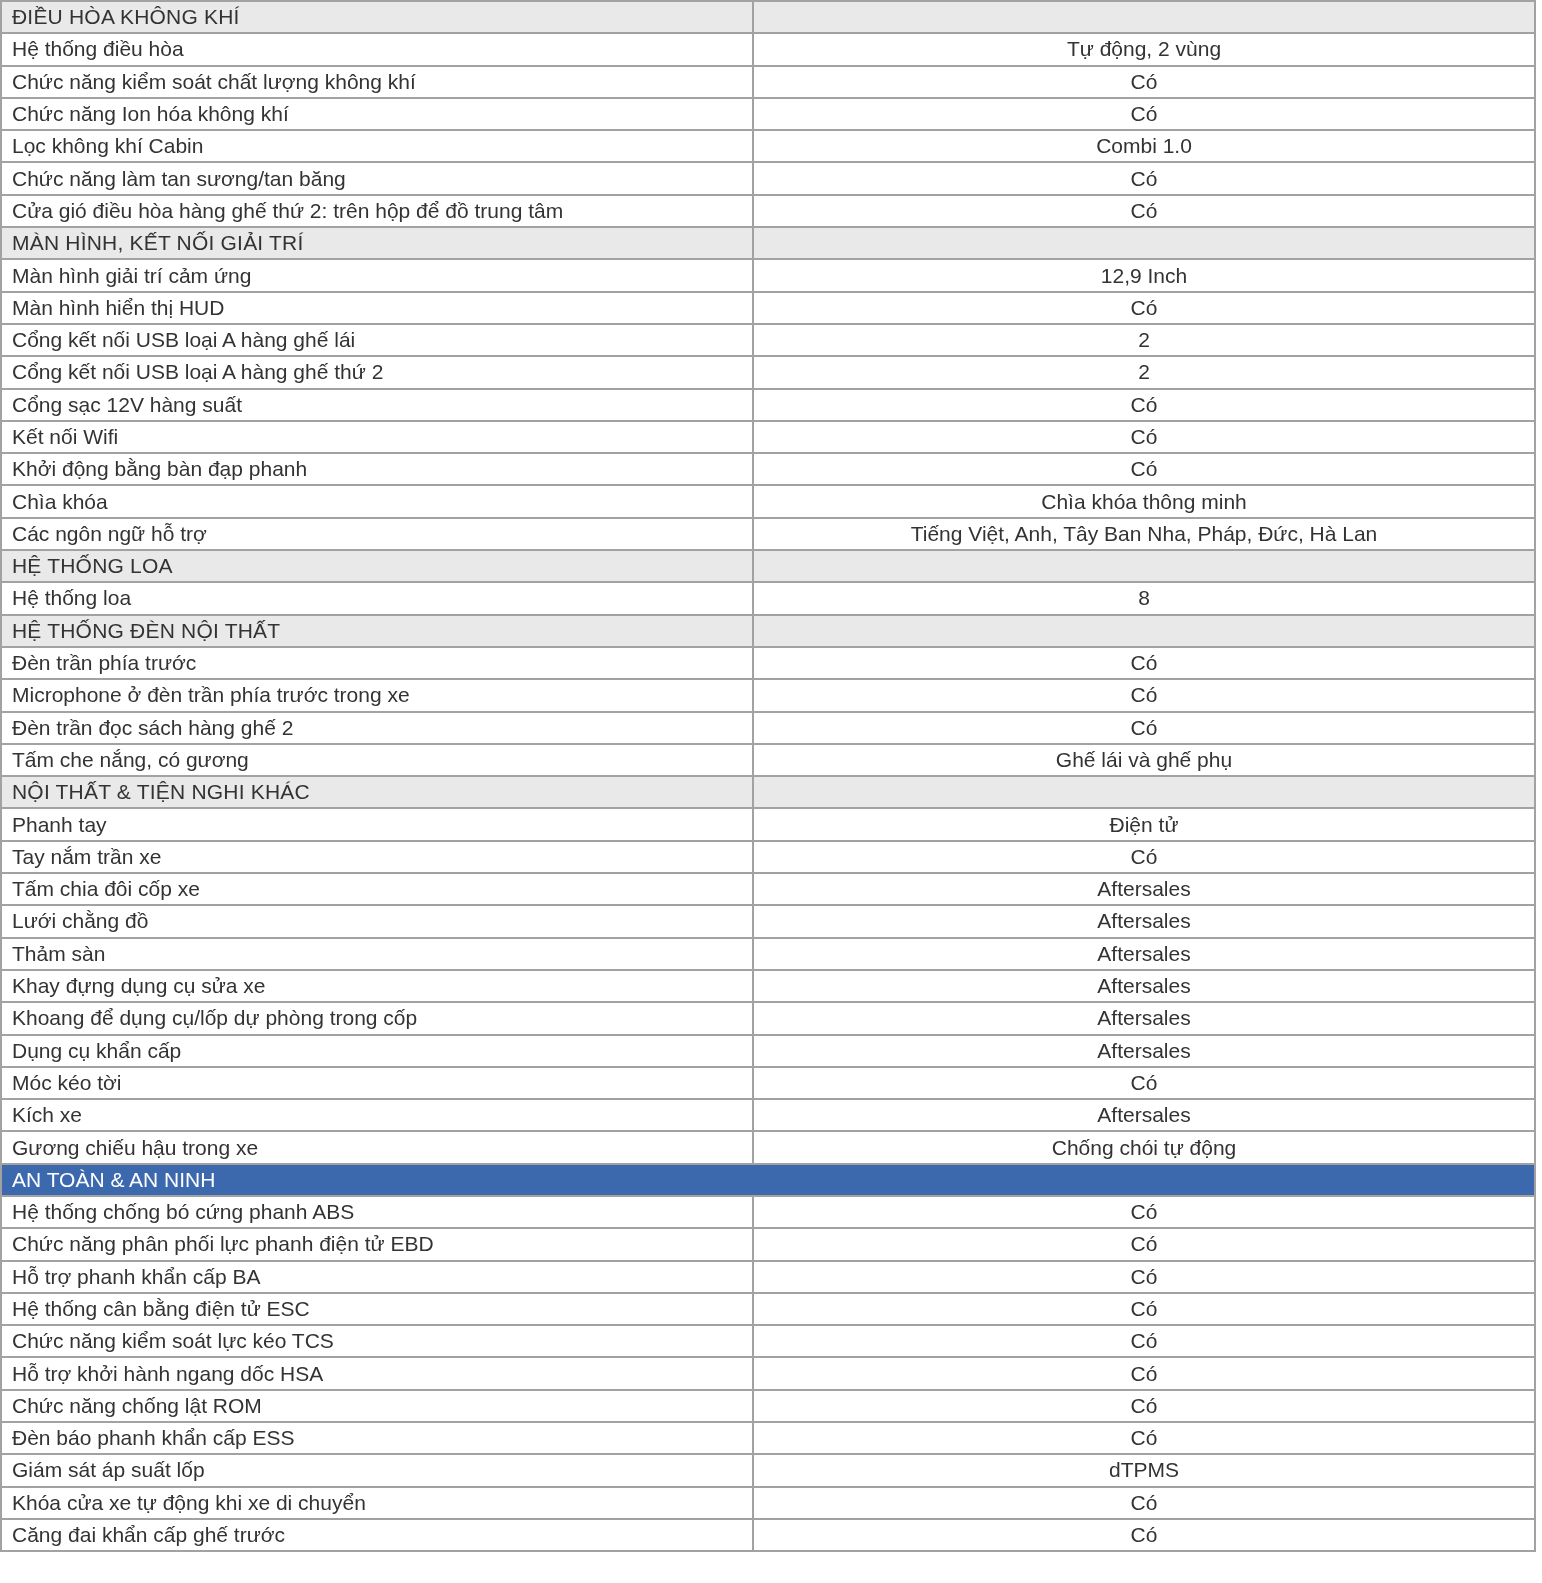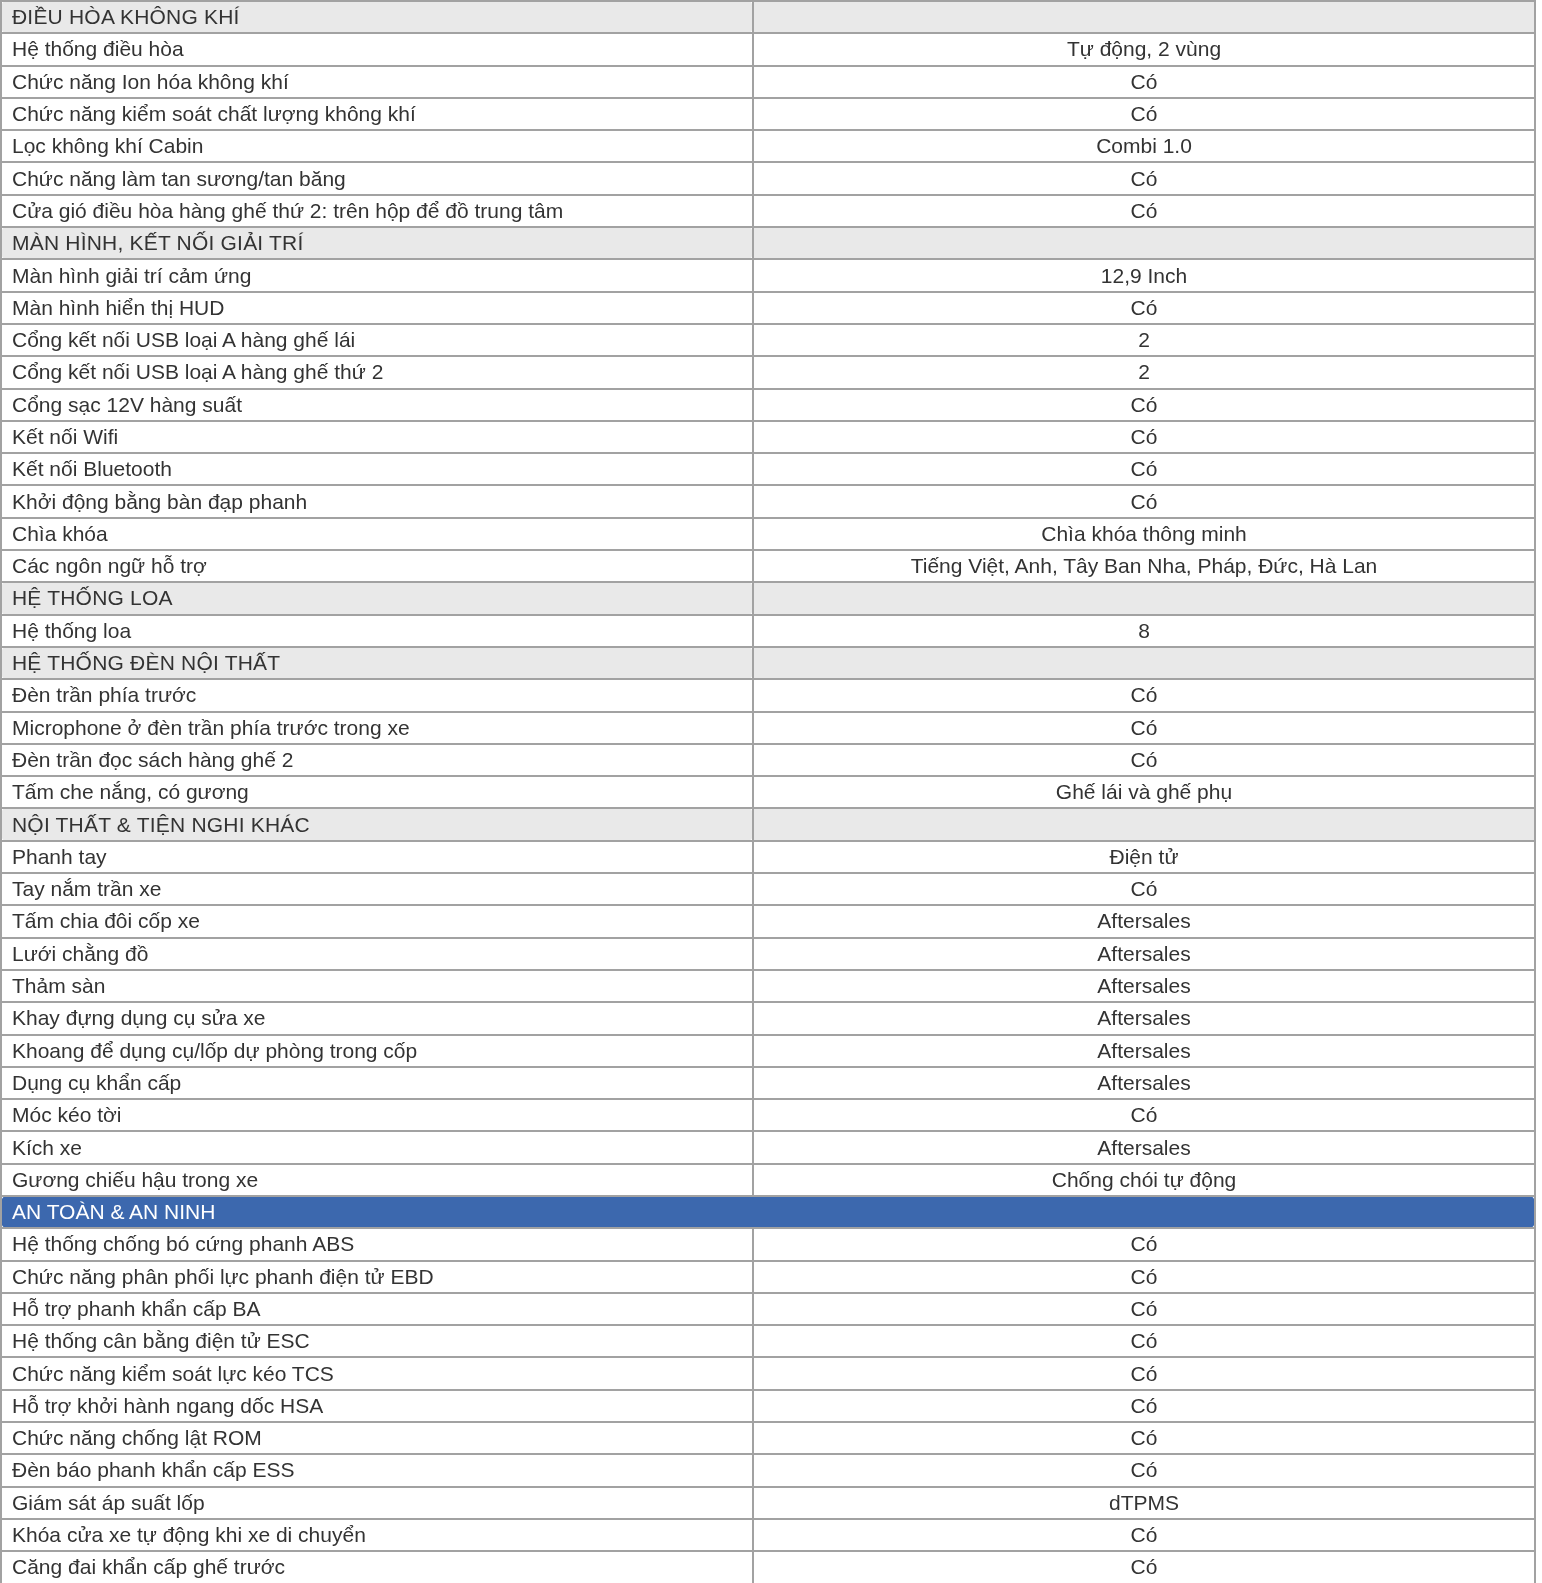--- a/index.html
+++ b/index.html
@@ -27,21 +27,21 @@
     border:2px solid var(--border);
     height:30.3px;
     padding:0 10px;
     font-size:21px;
     line-height:1.05;
     color:var(--text);
     white-space:nowrap;
     overflow:hidden;
     vertical-align:middle;
   }
-  td.name{text-align:left;border-radius:6px;}
+  td.name{text-align:left;}
   td.val{text-align:center;}
   tr.section td{
     background:var(--gray-bg);
     text-transform:none;
     letter-spacing:0.2px;
   }
   tr.section-blue td{
     background:var(--blue-bg);
     color:var(--blue-text);
     margin-left:40px;
@@ -58,25 +58,25 @@
   <tbody id="spec-body">
       <tr class="section">
         <td class="name">ĐIỀU HÒA KHÔNG KHÍ</td>
         <td class="val"></td>
       </tr>
       <tr>
         <td class="name">Hệ thống điều hòa</td>
         <td class="val">Tự động, 2 vùng</td>
       </tr>
       <tr>
+        <td class="name">Chức năng kiểm soát chất lượng không khí</td>
+        <td class="val">Có</td>
+      </tr>
+      <tr>
         <td class="name">Chức năng Ion hóa không khí</td>
-        <td class="val">Có</td>
-      </tr>
-      <tr>
-        <td class="name">Chức năng kiểm soát chất lượng không khí</td>
         <td class="val">Có</td>
       </tr>
       <tr>
         <td class="name">Lọc không khí Cabin</td>
         <td class="val">Combi 1.0</td>
       </tr>
       <tr>
         <td class="name">Chức năng làm tan sương/tan băng</td>
         <td class="val">Có</td>
       </tr>
@@ -103,24 +103,20 @@
       <tr>
         <td class="name">Cổng kết nối USB loại A hàng ghế thứ 2</td>
         <td class="val">2</td>
       </tr>
       <tr>
         <td class="name">Cổng sạc 12V hàng suất</td>
         <td class="val">Có</td>
       </tr>
       <tr>
         <td class="name">Kết nối Wifi</td>
-        <td class="val">Có</td>
-      </tr>
-      <tr>
-        <td class="name">Kết nối Bluetooth</td>
         <td class="val">Có</td>
       </tr>
       <tr>
         <td class="name">Khởi động bằng bàn đạp phanh</td>
         <td class="val">Có</td>
       </tr>
       <tr>
         <td class="name">Chìa khóa</td>
         <td class="val">Chìa khóa thông minh</td>
       </tr>

